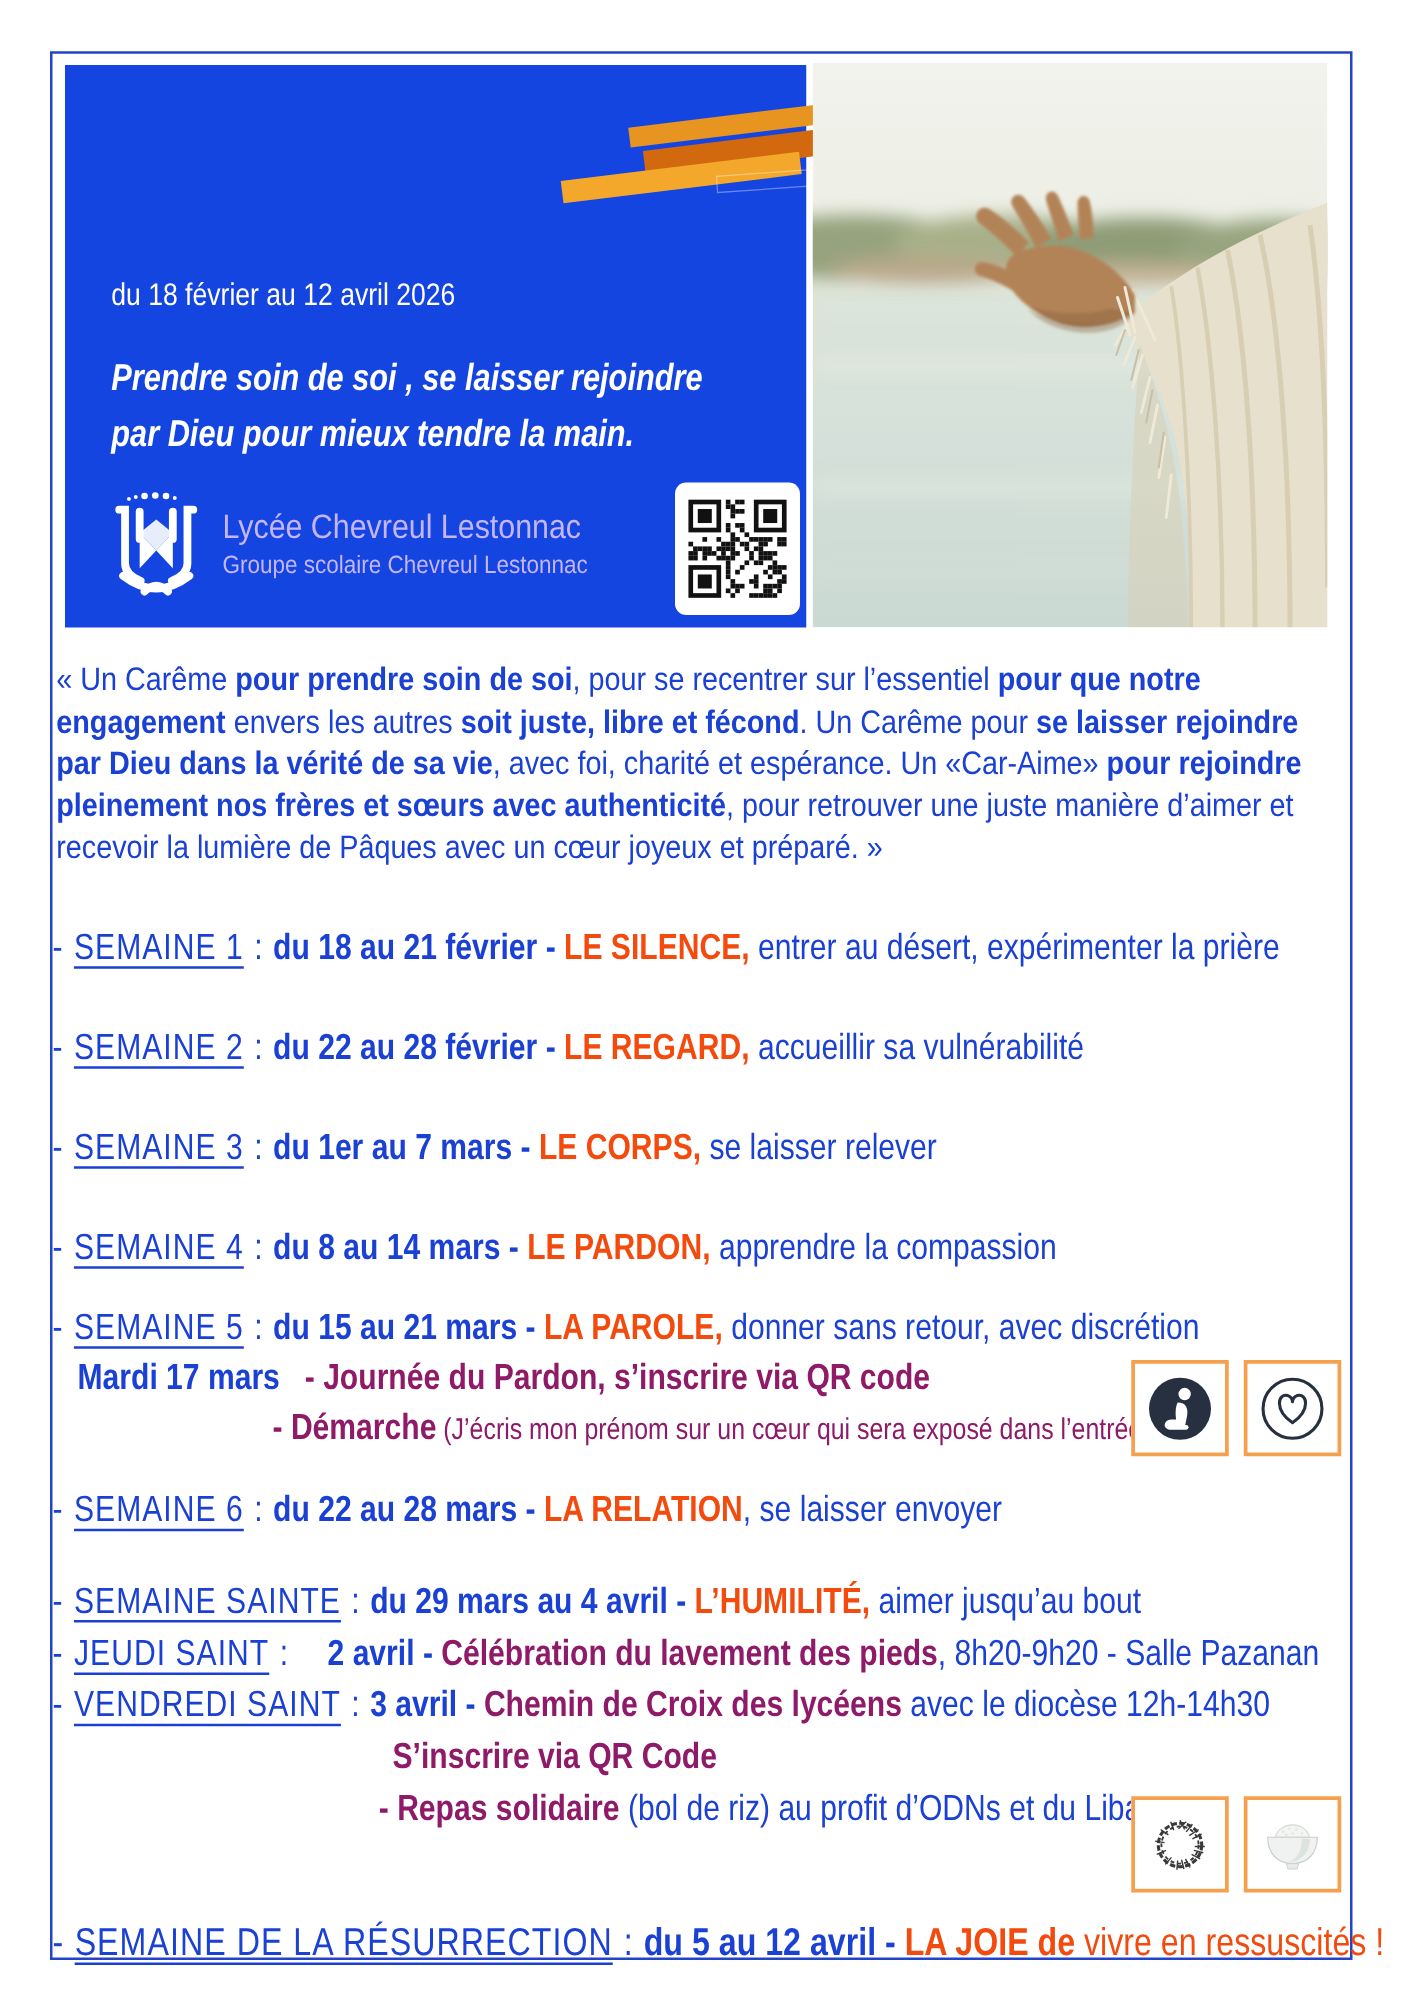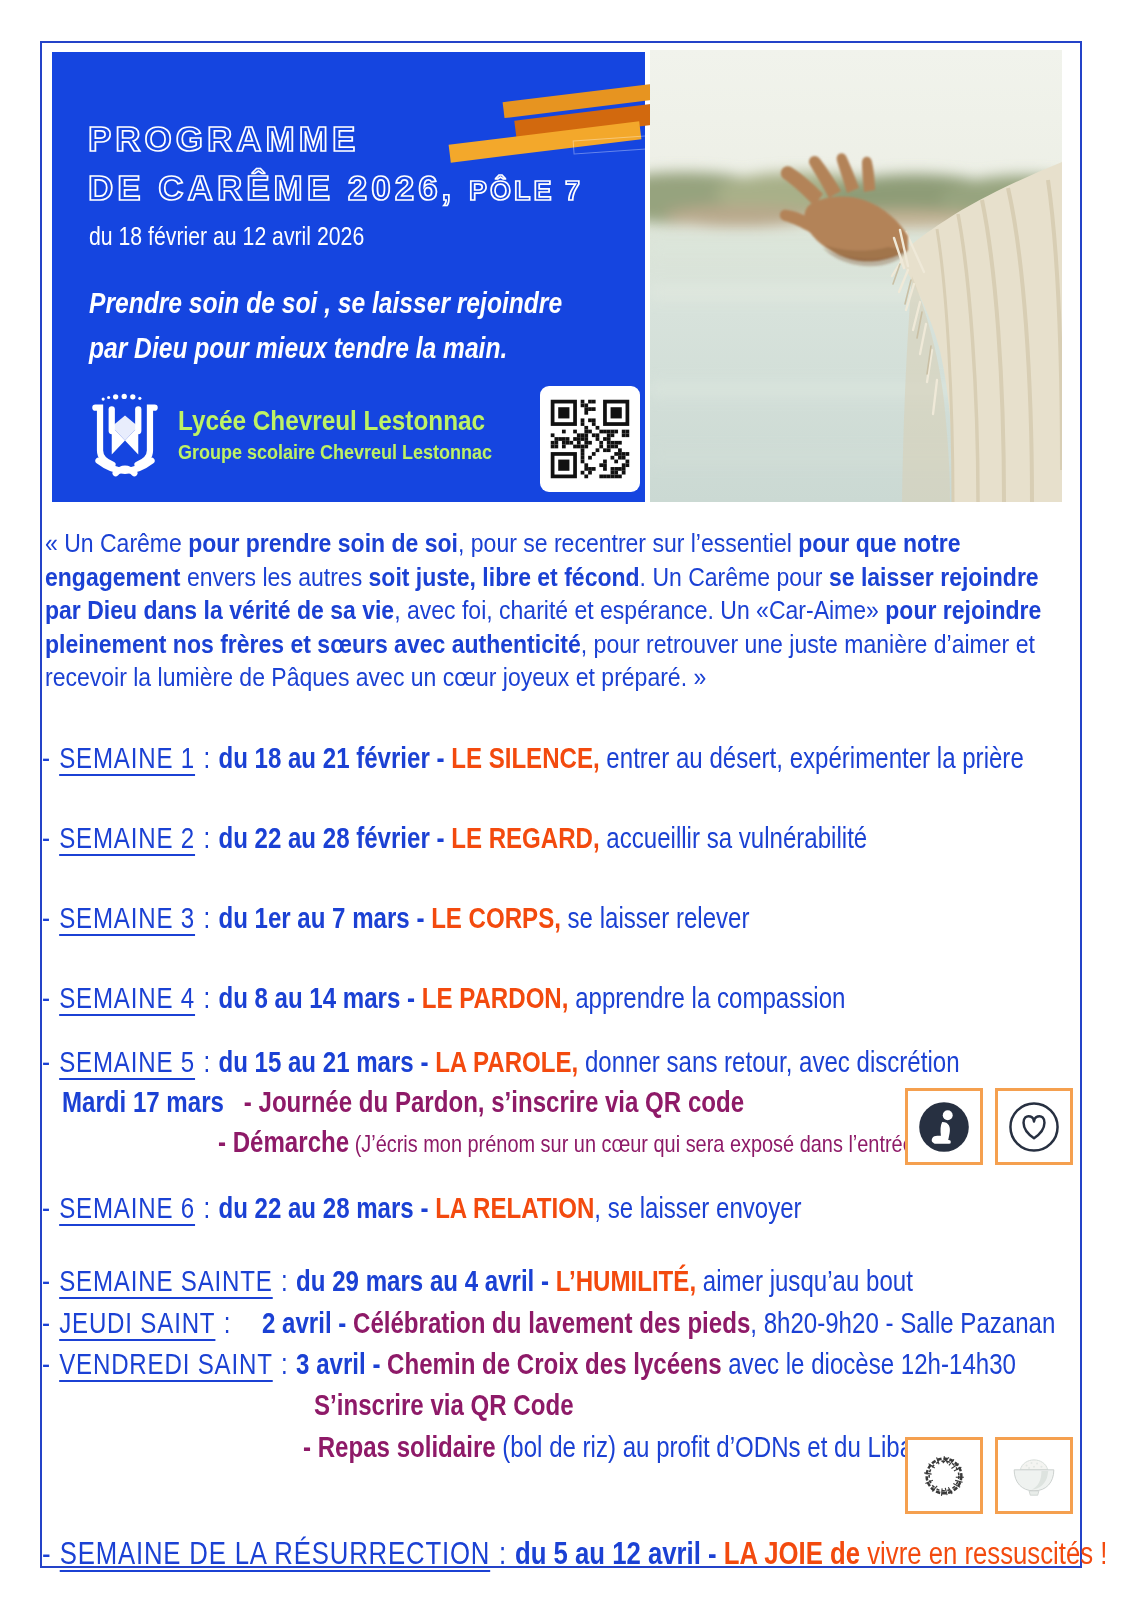--- a/index.html
+++ b/index.html
@@ -32,21 +32,21 @@
 
   .bars{position:absolute;left:393px;top:33px;width:220px;height:90px;}
   .bars div{position:absolute;}
   .bar1{left:58px;top:8px;width:150px;height:16px;background:#E79420;transform:rotate(-7deg);}
   .bar2{left:70px;top:26px;width:158px;height:21px;background:#D2690E;transform:rotate(-7deg);}
   .bar3{left:4px;top:48px;width:192px;height:18px;background:#F3A82B;transform:rotate(-7deg);}
   .bar4{left:128px;top:52px;width:102px;height:14px;border:1px solid rgba(255,255,255,.35);transform:rotate(-4deg);}
 
   .logo{position:absolute;left:34px;top:340px;display:flex;align-items:center;}
   .logo svg{width:78px;height:86px;}
-  .logo-text{margin-left:14px;color:#bef264;font-weight:bold;}
+  .logo-text{margin-left:14px;color:#c4b5fd;}
   .logo-name{font-size:27px;white-space:nowrap;transform:scaleX(.9);transform-origin:0 50%;}
   .logo-sub{font-size:20px;margin-top:4px;white-space:nowrap;transform:scaleX(.9);transform-origin:0 50%;}
 
   .qr{position:absolute;left:488px;top:334px;width:100px;height:106px;background:#fff;border-radius:9px;padding:7px;}
   .qr svg{display:block;width:100%;height:100%;}
 
   
   .intro{position:absolute;left:45px;top:527px;width:1168px;font-size:26px;line-height:33.5px;color:var(--blue);transform:scaleX(.885);transform-origin:0 0;}
   .intro .b{font-weight:700;}
 
@@ -76,27 +76,20 @@
   <div class="frame"></div>
 
   <div class="hdr-blue">
     <div class="bars">
       <div class="bar1"></div>
       <div class="bar2"></div>
       <div class="bar3"></div>
       <div class="bar4"></div>
     </div>
 
-    <div class="title">
-      <div class="outline">PROGRAMME</div>
-      <div>
-        <span class="outline">DE CARÊME 2026,</span>
-        <span class="outline small">PÔLE 7</span>
-      </div>
-    </div>
 
     <div class="hdr-dates">du 18 février au 12 avril 2026</div>
 
     <div class="tagline">
       <div>Prendre soin de soi , se laisser rejoindre</div>
       <div>par  Dieu pour mieux tendre la main.</div>
     </div>
 
     <div class="logo">
       <svg viewBox="0 0 100 110">

